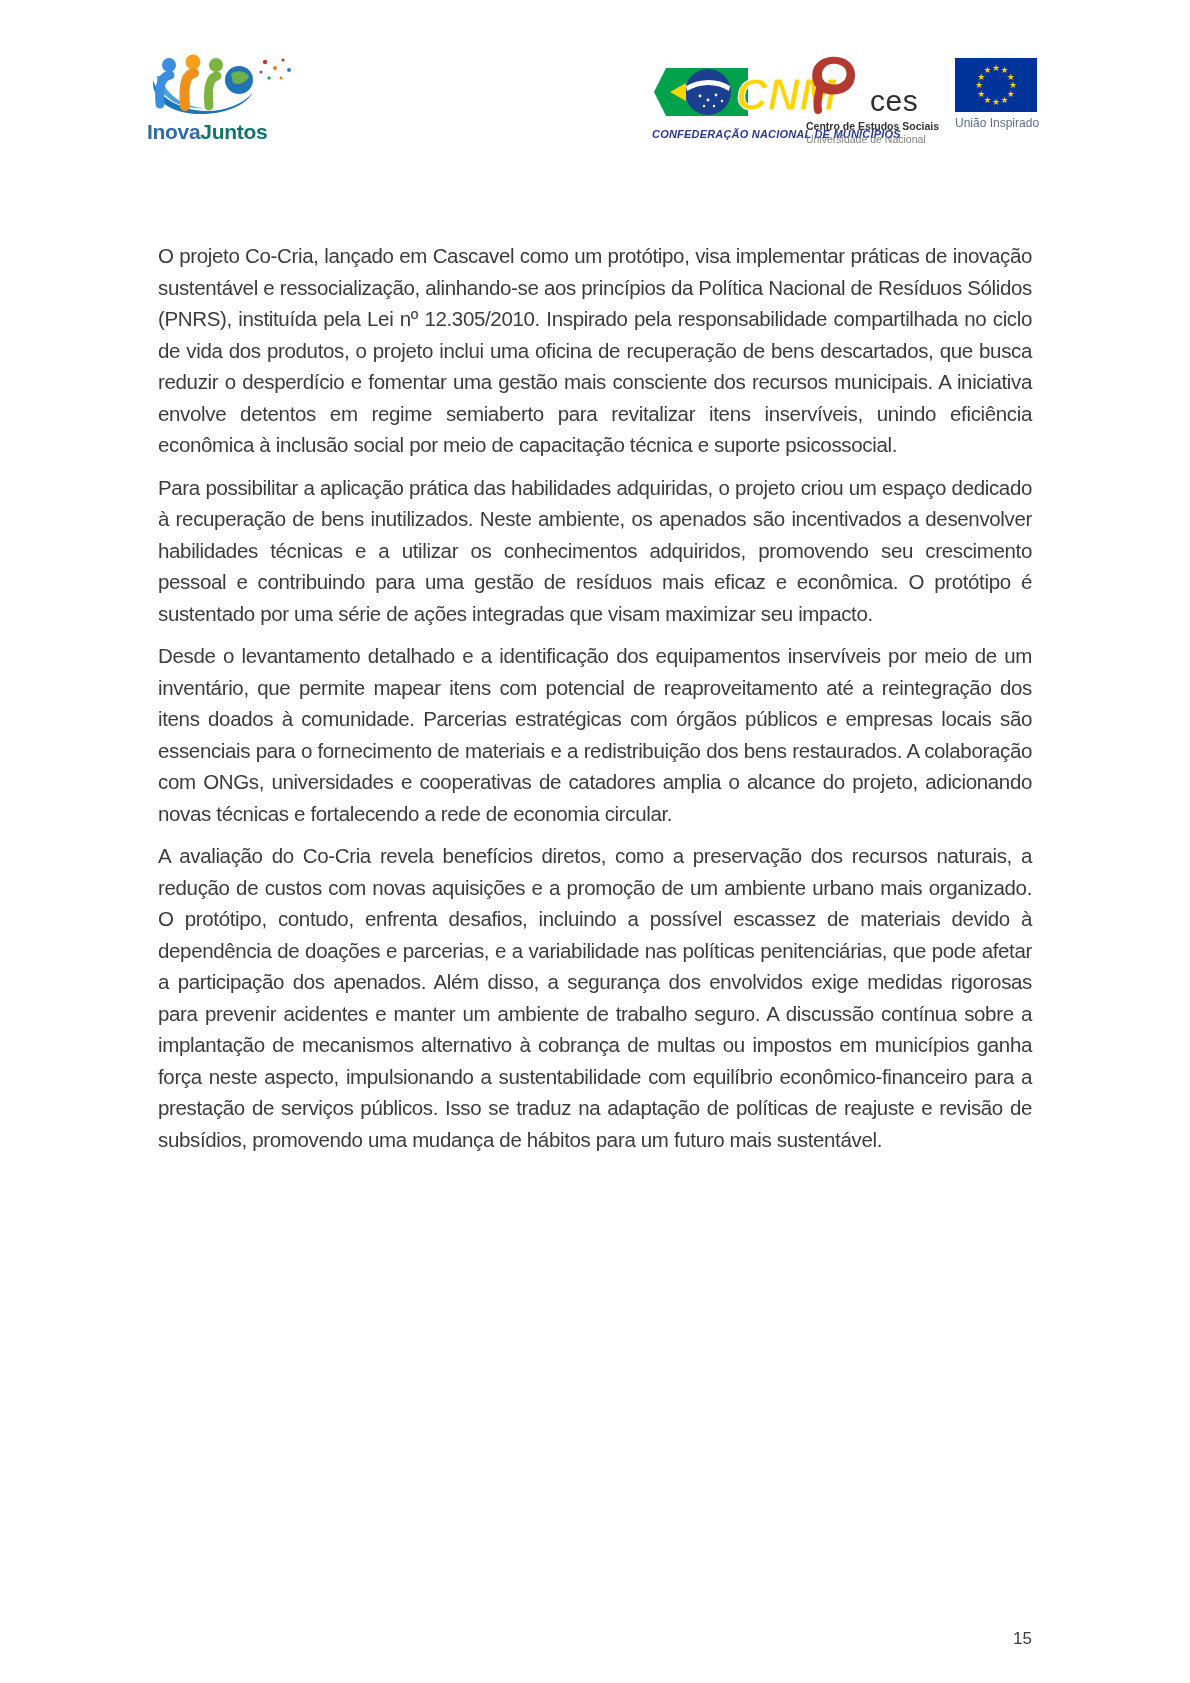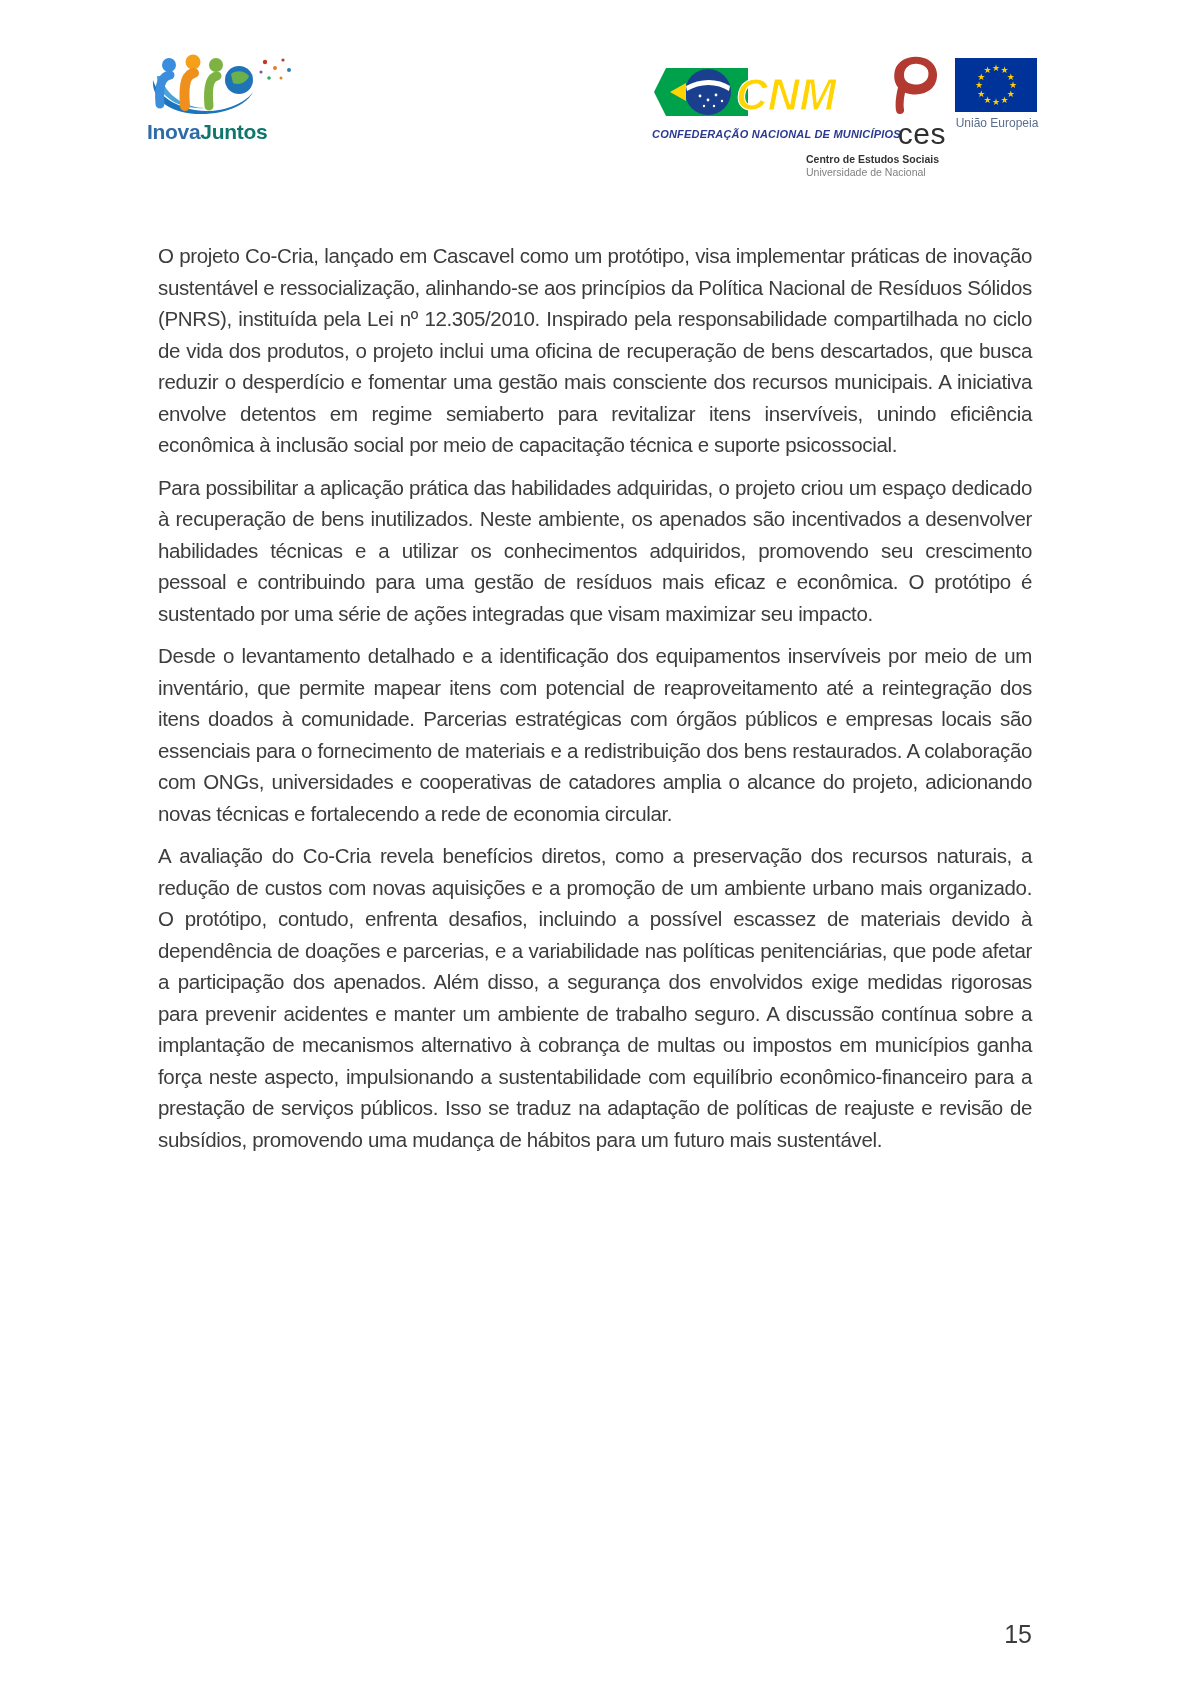--- a/index.html
+++ b/index.html
@@ -17,21 +17,21 @@
   .logo-inova { left:143px; top:52px; width:195px; }
   .logo-inova svg { display:block; }
   .inova-wordmark { font-weight:bold; font-size:21px; letter-spacing:-0.3px; margin-top:2px; padding-left:4px;}
   .inova-blue { color:#2e6ca8;text-align:center; }
   .inova-orange { color:#0f766e; }
 
   .logo-cnm { left:652px; top:66px; width:215px; text-align:center; }
   .cnm-caption { font-size:11px; font-style:italic; font-weight:bold; color:#2b3990; letter-spacing:0.2px; margin-top:2px; white-space:nowrap; }
 
   .logo-ces { left:806px; top:50px; width:140px; }
-  .ces-top { display:flex; align-items:flex-end; gap:6px;flex-direction:column; }
+  .ces-top { display:flex; align-items:flex-end; gap:6px; }
   .ces-word { font-size:30px; color:#2f2f2f; line-height:0.9; font-weight:400; letter-spacing:0.5px; }
   .ces-line1 { font-size:10.5px; font-weight:bold; color:#333; margin-top:6px; white-space:nowrap; }
   .ces-line2 { font-size:10.5px; color:#808080; margin-top:1px; white-space:nowrap; }
 
   .logo-eu { left:955px; top:58px; width:84px; text-align:center; }
   .eu-flag { position:relative; width:82px; height:54px; background:#003399; }
   .eu-flag span { position:absolute; color:#ffcc00; font-size:9px; line-height:9px; transform:translate(-50%,-50%); }
   .eu-caption { font-size:12px; color:#5b6e8c; margin-top:4px; white-space:nowrap; }
 
   
@@ -43,21 +43,21 @@
   }
   .doc-body {
     position:absolute; left:158px; top:240px; width:874px;
     font-size:20.5px; line-height:31.5px; color:#3c3c3c;
     text-align:justify; letter-spacing:-0.35px;
   }
   .doc-body p { margin:0 0 11px 0; }
 
   .page-number {
     position:absolute; right:158px; bottom:34px;
-    font-size:25px; color:#3c3c3c;
+    font-size:17px; color:#3c3c3c;
   }
 </style>
 </head>
 <body>
 
 <div class="page">
 
   <div class="logo logo-inova">
     <svg width="195" height="66" viewBox="0 0 195 66">
 
@@ -124,21 +124,21 @@
         <span style="left: 58px; top: 27px;">★</span>
         <span style="left: 55.7224px; top: 35.5px;">★</span>
         <span style="left: 49.5px; top: 41.7224px;">★</span>
         <span style="left: 41px; top: 44px;">★</span>
         <span style="left: 32.5px; top: 41.7224px;">★</span>
         <span style="left: 26.2776px; top: 35.5px;">★</span>
         <span style="left: 24px; top: 27px;">★</span>
         <span style="left: 26.2776px; top: 18.5px;">★</span>
         <span style="left: 32.5px; top: 12.2776px;">★</span>
       </div>
-    <div class="eu-caption">União Europeia</div>
+    <div class="eu-caption">União Inspirado</div>
   </div>
 
 
   <div class="doc-body">
     <p>O projeto Co-Cria, lançado em Cascavel como um protótipo, visa implementar práticas de inovação sustentável e ressocialização, alinhando-se aos princípios da Política Nacional de Resíduos Sólidos (PNRS), instituída pela Lei nº 12.305/2010. Inspirado pela responsabilidade compartilhada no ciclo de vida dos produtos, o projeto inclui uma oficina de recuperação de bens descartados, que busca reduzir o desperdício e fomentar uma gestão mais consciente dos recursos municipais. A iniciativa envolve detentos em regime semiaberto para revitalizar itens inservíveis, unindo eficiência econômica à inclusão social por meio de capacitação técnica e suporte psicossocial.</p>
     <p>Para possibilitar a aplicação prática das habilidades adquiridas, o projeto criou um espaço dedicado à recuperação de bens inutilizados. Neste ambiente, os apenados são incentivados a desenvolver habilidades técnicas e a utilizar os conhecimentos adquiridos, promovendo seu crescimento pessoal e contribuindo para uma gestão de resíduos mais eficaz e econômica. O protótipo é sustentado por uma série de ações integradas que visam maximizar seu impacto.</p>
     <p>Desde o levantamento detalhado e a identificação dos equipamentos inservíveis por meio de um inventário, que permite mapear itens com potencial de reaproveitamento até a reintegração dos itens doados à comunidade. Parcerias estratégicas com órgãos públicos e empresas locais são essenciais para o fornecimento de materiais e a redistribuição dos bens restaurados. A colaboração com ONGs, universidades e cooperativas de catadores amplia o alcance do projeto, adicionando novas técnicas e fortalecendo a rede de economia circular.</p>
     <p>A avaliação do Co-Cria revela benefícios diretos, como a preservação dos recursos naturais, a redução de custos com novas aquisições e a promoção de um ambiente urbano mais organizado. O protótipo, contudo, enfrenta desafios, incluindo a possível escassez de materiais devido à dependência de doações e parcerias, e a variabilidade nas políticas penitenciárias, que pode afetar a participação dos apenados. Além disso, a segurança dos envolvidos exige medidas rigorosas para prevenir acidentes e manter um ambiente de trabalho seguro. A discussão contínua sobre a implantação de mecanismos alternativo à cobrança de multas ou impostos em municípios ganha força neste aspecto, impulsionando a sustentabilidade com equilíbrio econômico-financeiro para a prestação de serviços públicos. Isso se traduz na adaptação de políticas de reajuste e revisão de subsídios, promovendo uma mudança de hábitos para um futuro mais sustentável.</p>
   </div>
 

